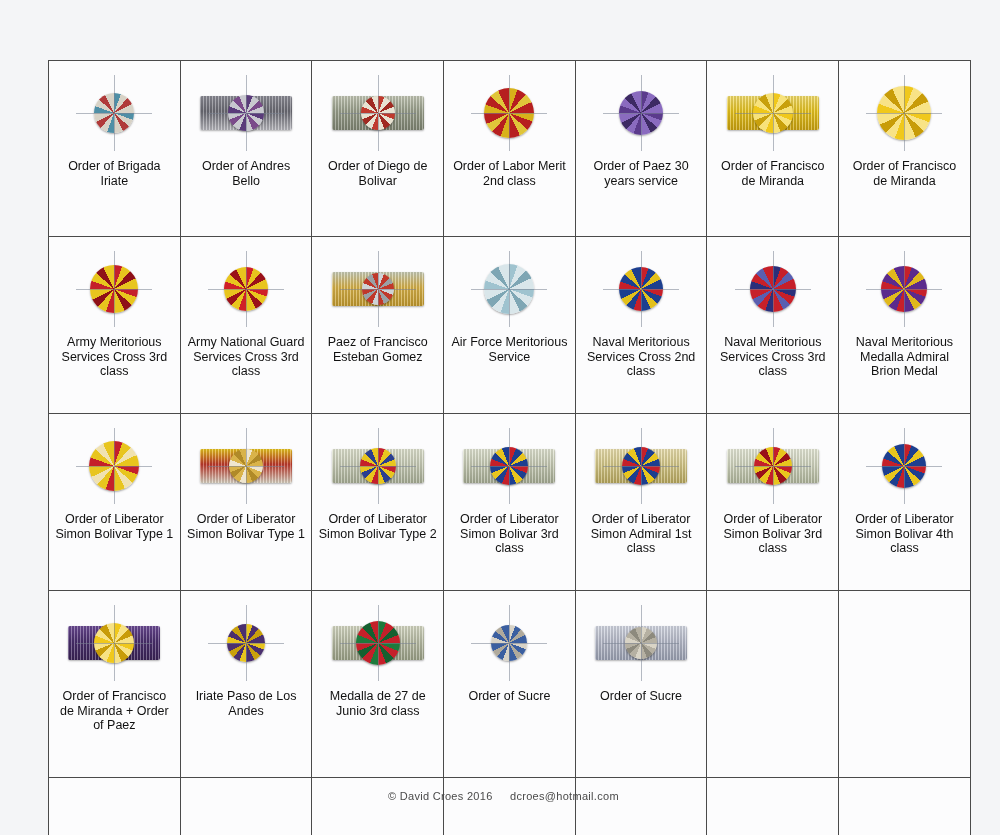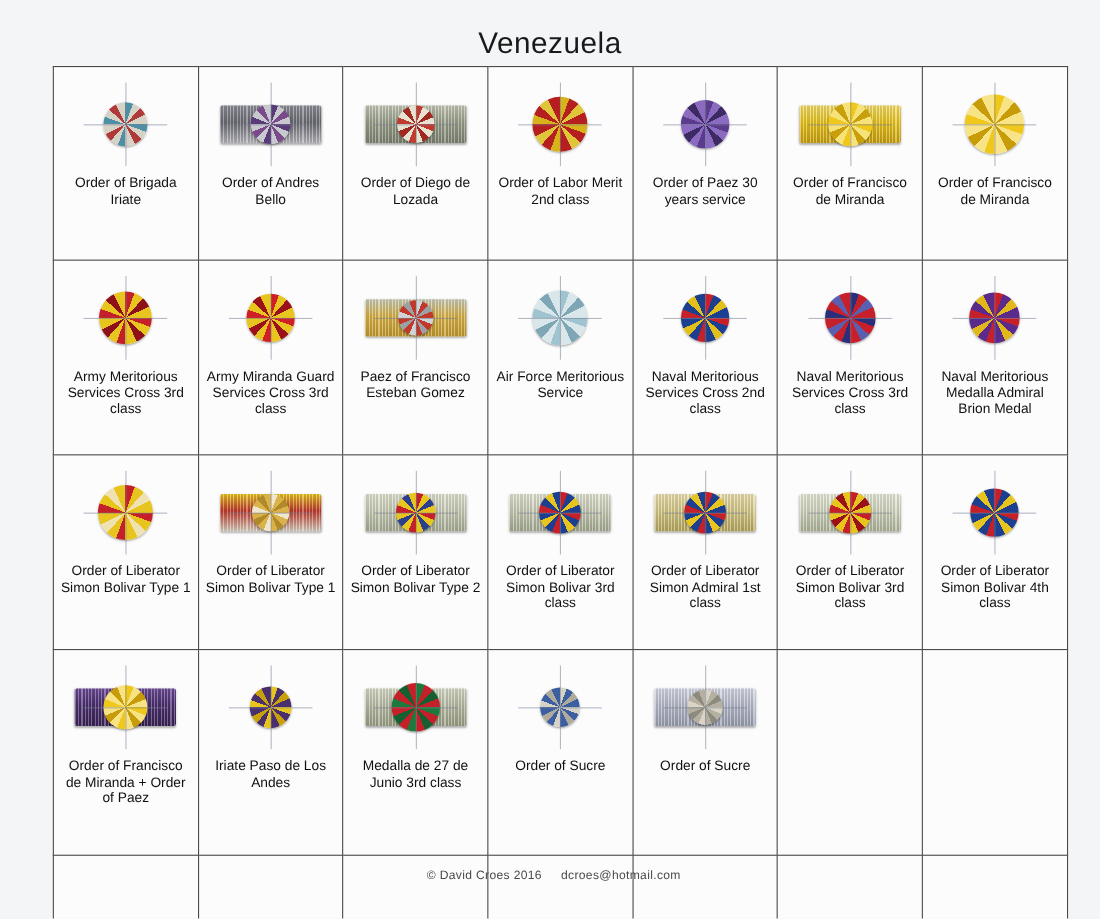--- a/index.html
+++ b/index.html
@@ -136,21 +136,20 @@
     letter-spacing: 0.3px;
     margin-left: 48px;
   }
   .copyright .mail { margin-left: 14px; }
 </style>
 </head>
 <body>
 
 <div id="page">
 
-  <div class="page-title">Venezuela</div>
 
   <div class="grid-wrap">
     <table class="badge-grid">
       <tbody id="grid-body">
           <tr class="r1">
             <td>
               <div class="cell-inner">
                 <div class="art">
                   <div class="stack" style="display: flex; align-items: center; justify-content: center; min-height: 40px; position: relative;">
                     <div class="disc" style="width: 40px; height: 40px; background: repeating-conic-gradient(rgb(79, 143, 166) 0deg, rgb(79, 143, 166) 20deg, rgb(215, 210, 198) 20deg, rgb(215, 210, 198) 42deg, rgb(176, 58, 58) 42deg, rgb(176, 58, 58) 64deg, rgb(215, 210, 198) 64deg, rgb(215, 210, 198) 90deg);"></div>
@@ -174,21 +173,21 @@
             </td>
             <td>
               <div class="cell-inner">
                 <div class="art">
                   <div class="stack" style="display: flex; align-items: center; justify-content: center; min-height: 34px; position: relative;">
                     <div class="ribbon" style="width: 92px; height: 34px; background: linear-gradient(rgb(195, 199, 181) 0%, rgb(154, 160, 140) 45%, rgb(126, 132, 114) 100%);"></div>
                     <div class="overlay-disc" style="width: 34px; height: 34px; background: repeating-conic-gradient(rgb(192, 58, 46) 0deg, rgb(192, 58, 46) 22deg, rgb(232, 226, 210) 22deg, rgb(232, 226, 210) 45deg, rgb(160, 42, 34) 45deg, rgb(160, 42, 34) 68deg, rgb(232, 226, 210) 68deg, rgb(232, 226, 210) 90deg);"></div>
                     <div class="crosshair"></div>
                   </div>
                 </div>
-                <div class="label">Order of Diego de Lozada</div>
+                <div class="label">Order of Diego de Bolivar</div>
               </div>
             </td>
             <td>
               <div class="cell-inner">
                 <div class="art">
                   <div class="stack" style="display: flex; align-items: center; justify-content: center; min-height: 50px; position: relative;">
                     <div class="disc" style="width: 50px; height: 50px; background: repeating-conic-gradient(rgb(216, 178, 26) 0deg, rgb(216, 178, 26) 20deg, rgb(182, 31, 31) 20deg, rgb(182, 31, 31) 42deg, rgb(224, 197, 58) 42deg, rgb(224, 197, 58) 64deg, rgb(182, 31, 31) 64deg, rgb(182, 31, 31) 90deg);"></div>
                     <div class="crosshair"></div>
                   </div>
                 </div>
@@ -243,21 +242,21 @@
               </div>
             </td>
             <td>
               <div class="cell-inner">
                 <div class="art">
                   <div class="stack" style="display: flex; align-items: center; justify-content: center; min-height: 44px; position: relative;">
                     <div class="disc" style="width: 44px; height: 44px; background: repeating-conic-gradient(rgb(207, 31, 39) 0deg, rgb(207, 31, 39) 20deg, rgb(232, 196, 30) 20deg, rgb(232, 196, 30) 42deg, rgb(154, 17, 25) 42deg, rgb(154, 17, 25) 64deg, rgb(232, 196, 30) 64deg, rgb(232, 196, 30) 90deg);"></div>
                     <div class="crosshair"></div>
                   </div>
                 </div>
-                <div class="label">Army Miranda Guard Services Cross 3rd class</div>
+                <div class="label">Army National Guard Services Cross 3rd class</div>
               </div>
             </td>
             <td>
               <div class="cell-inner">
                 <div class="art">
                   <div class="stack" style="display: flex; align-items: center; justify-content: center; min-height: 32px; position: relative;">
                     <div class="ribbon" style="width: 92px; height: 34px; background: linear-gradient(rgb(201, 205, 184) 0%, rgb(217, 179, 74) 45%, rgb(194, 154, 46) 100%);"></div>
                     <div class="overlay-disc" style="width: 32px; height: 32px; background: repeating-conic-gradient(rgb(207, 211, 214) 0deg, rgb(207, 211, 214) 22deg, rgb(192, 57, 43) 22deg, rgb(192, 57, 43) 45deg, rgb(154, 160, 164) 45deg, rgb(154, 160, 164) 68deg, rgb(192, 57, 43) 68deg, rgb(192, 57, 43) 90deg);"></div>
                     <div class="crosshair"></div>
                   </div>

